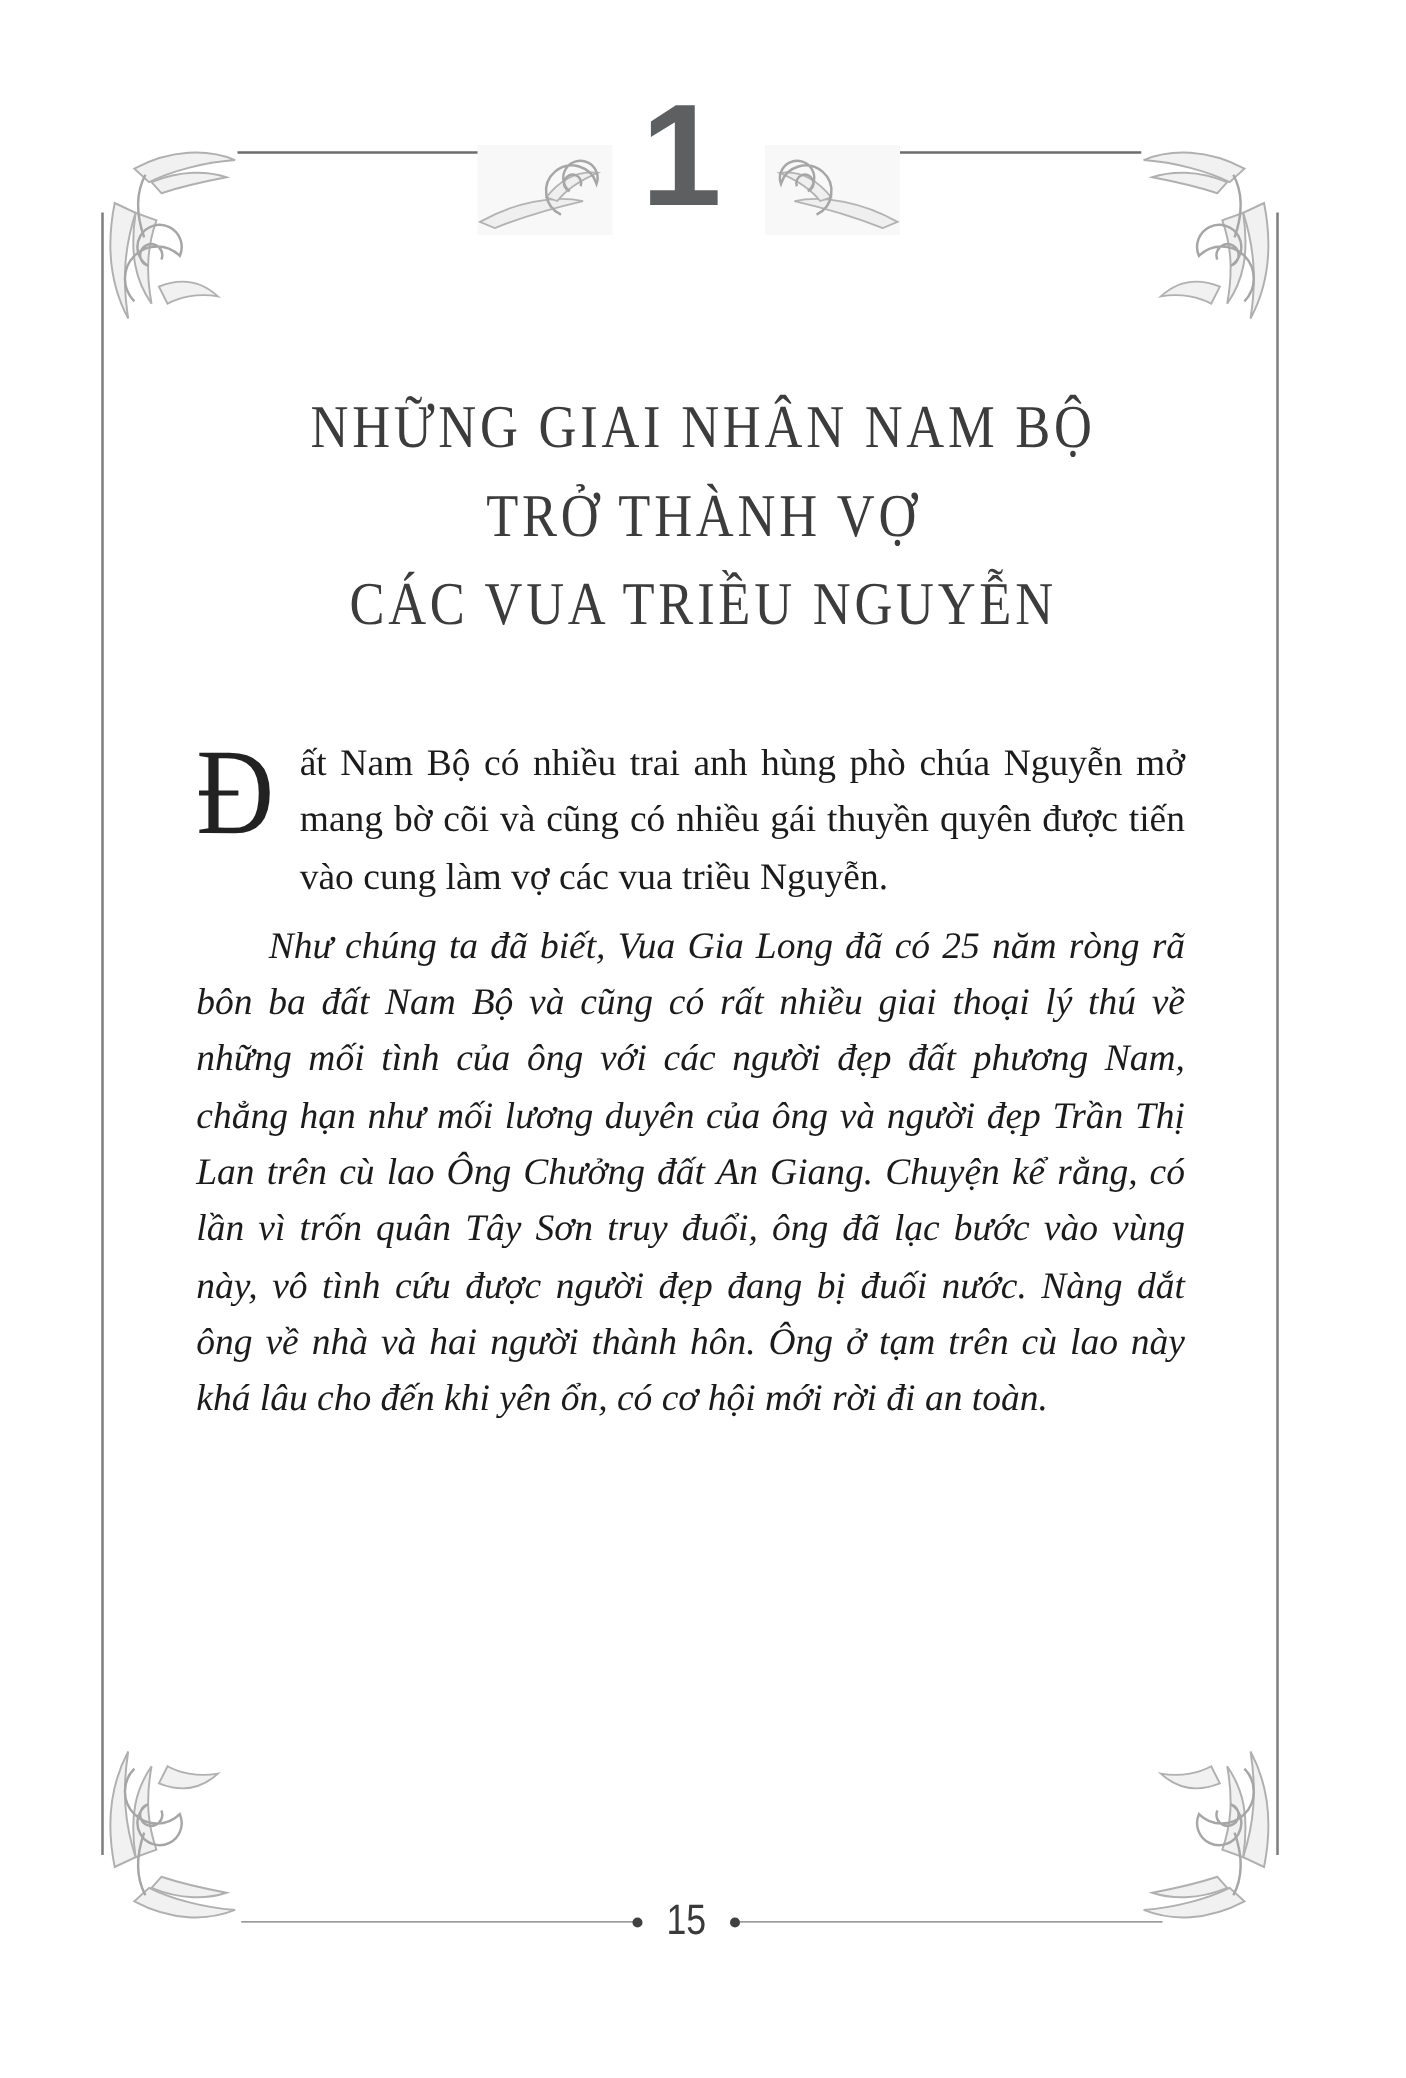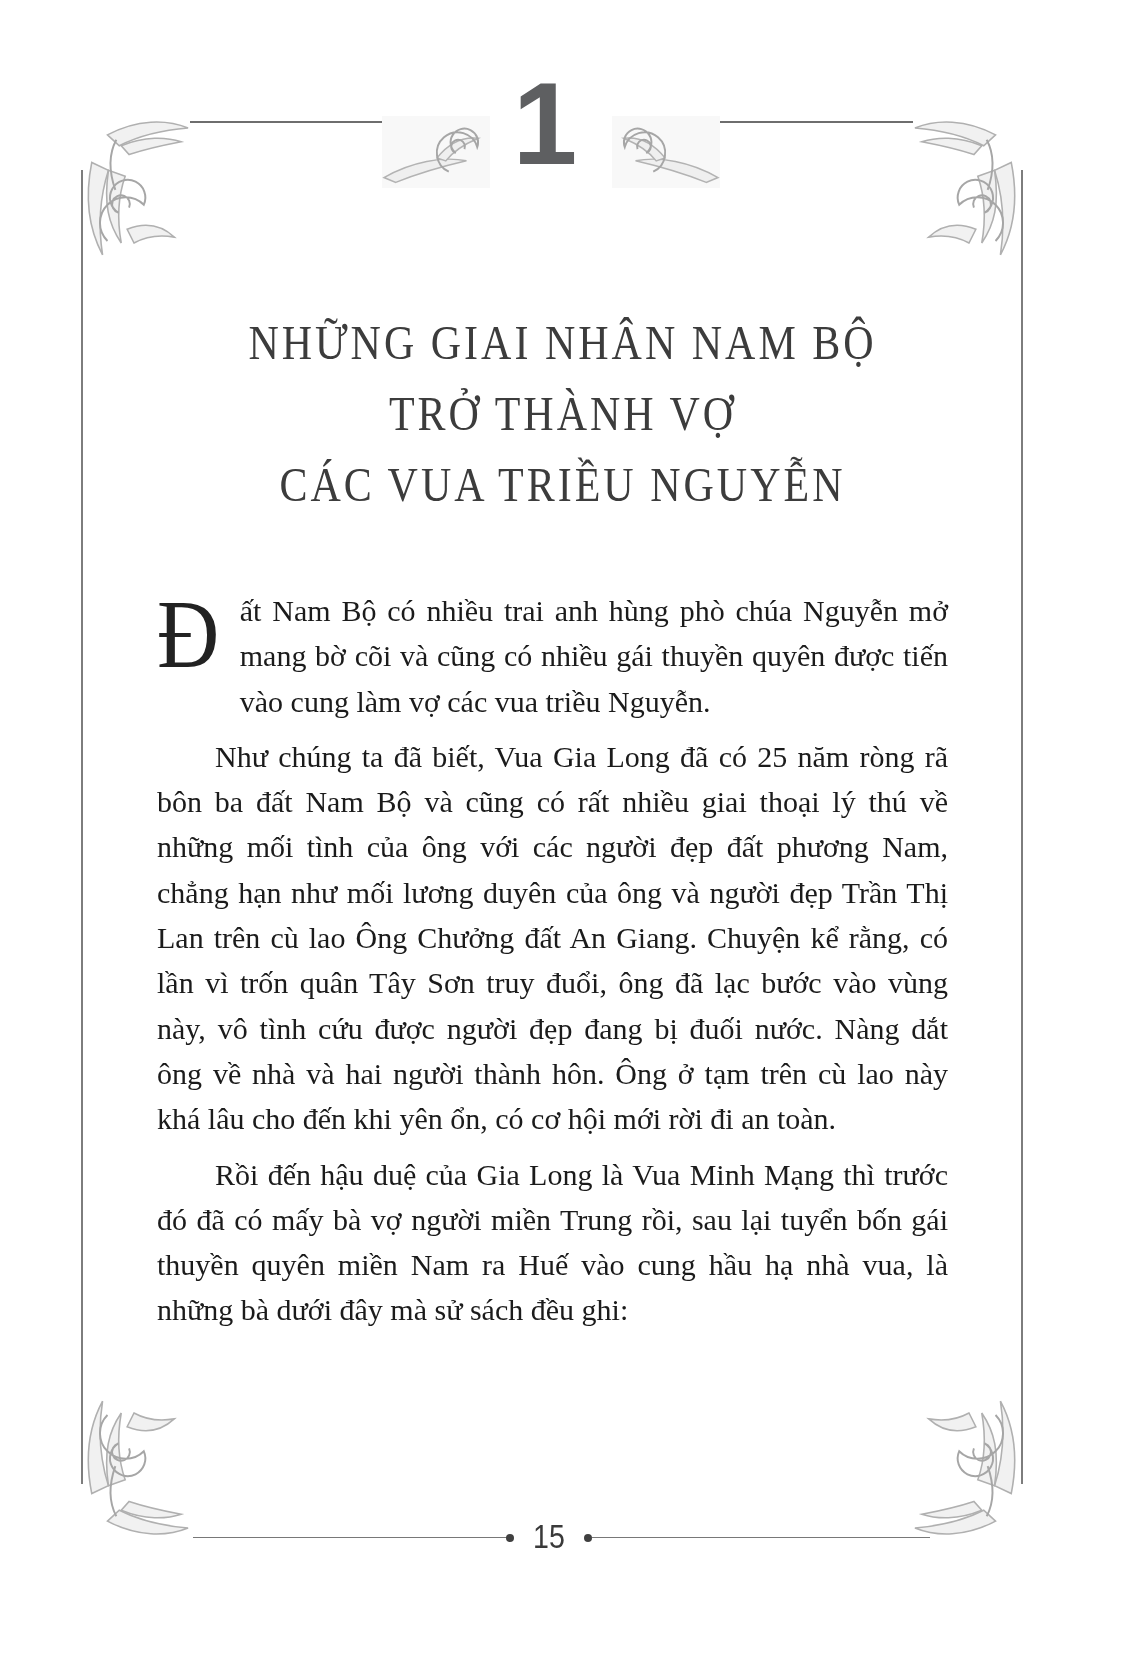--- a/index.html
+++ b/index.html
@@ -52,21 +52,21 @@
     font-size:42px;line-height:61px;letter-spacing:3px;
     transform:scaleY(1.16);transform-origin:center top;
   }
   
   .body-text{
     position:absolute;left:157px;top:588px;width:791px;
     font-size:30px;line-height:45.3px;color:#1b1b1b;
     text-align:justify;
   }
   .body-text p{margin:0;}
-  .body-text p + p{margin-top:10px;text-indent:58px;}
+  .body-text p + p{margin-top:10px;text-indent:58px;font-style:italic;}
   .dropcap{
     float:left;
     font-size:98px;line-height:84px;height:90px;
     padding:4px 12px 0 0;
     color:#222;
     transform:scaleX(0.88);transform-origin:left top;
   }
   
   .page-number{
     position:absolute;left:518px;top:1517px;width:62px;
@@ -139,21 +139,20 @@
 
   <div class="title">
     <div>NHỮNG GIAI NHÂN NAM BỘ</div>
     <div>TRỞ THÀNH VỢ</div>
     <div>CÁC VUA TRIỀU NGUYỄN</div>
   </div>
 
   <div class="body-text">
     <p><span class="dropcap">Đ</span><span>ất Nam Bộ có nhiều trai anh hùng phò chúa Nguyễn mở mang bờ cõi và cũng có nhiều gái thuyền quyên được tiến vào cung làm vợ các vua triều Nguyễn.</span></p>
     <p>Như chúng ta đã biết, Vua Gia Long đã có 25 năm ròng rã bôn ba đất Nam Bộ và cũng có rất nhiều giai thoại lý thú về những mối tình của ông với các người đẹp đất phương Nam, chẳng hạn như mối lương duyên của ông và người đẹp Trần Thị Lan trên cù lao Ông Chưởng đất An Giang. Chuyện kể rằng, có lần vì trốn quân Tây Sơn truy đuổi, ông đã lạc bước vào vùng này, vô tình cứu được người đẹp đang bị đuối nước. Nàng dắt ông về nhà và hai người thành hôn. Ông ở tạm trên cù lao này khá lâu cho đến khi yên ổn, có cơ hội mới rời đi an toàn.</p>
-    <p>Rồi đến hậu duệ của Gia Long là Vua Minh Mạng thì trước đó đã có mấy bà vợ người miền Trung rồi, sau lại tuyển bốn gái thuyền quyên miền Nam ra Huế vào cung hầu hạ nhà vua, là những bà dưới đây mà sử sách đều ghi:</p>
   </div>
 
   <div class="hline footer-left"></div>
   <div class="dot bl"></div>
   <div class="page-number">15</div>
   <div class="dot br"></div>
   <div class="hline footer-right"></div>
 
 </div>
 

